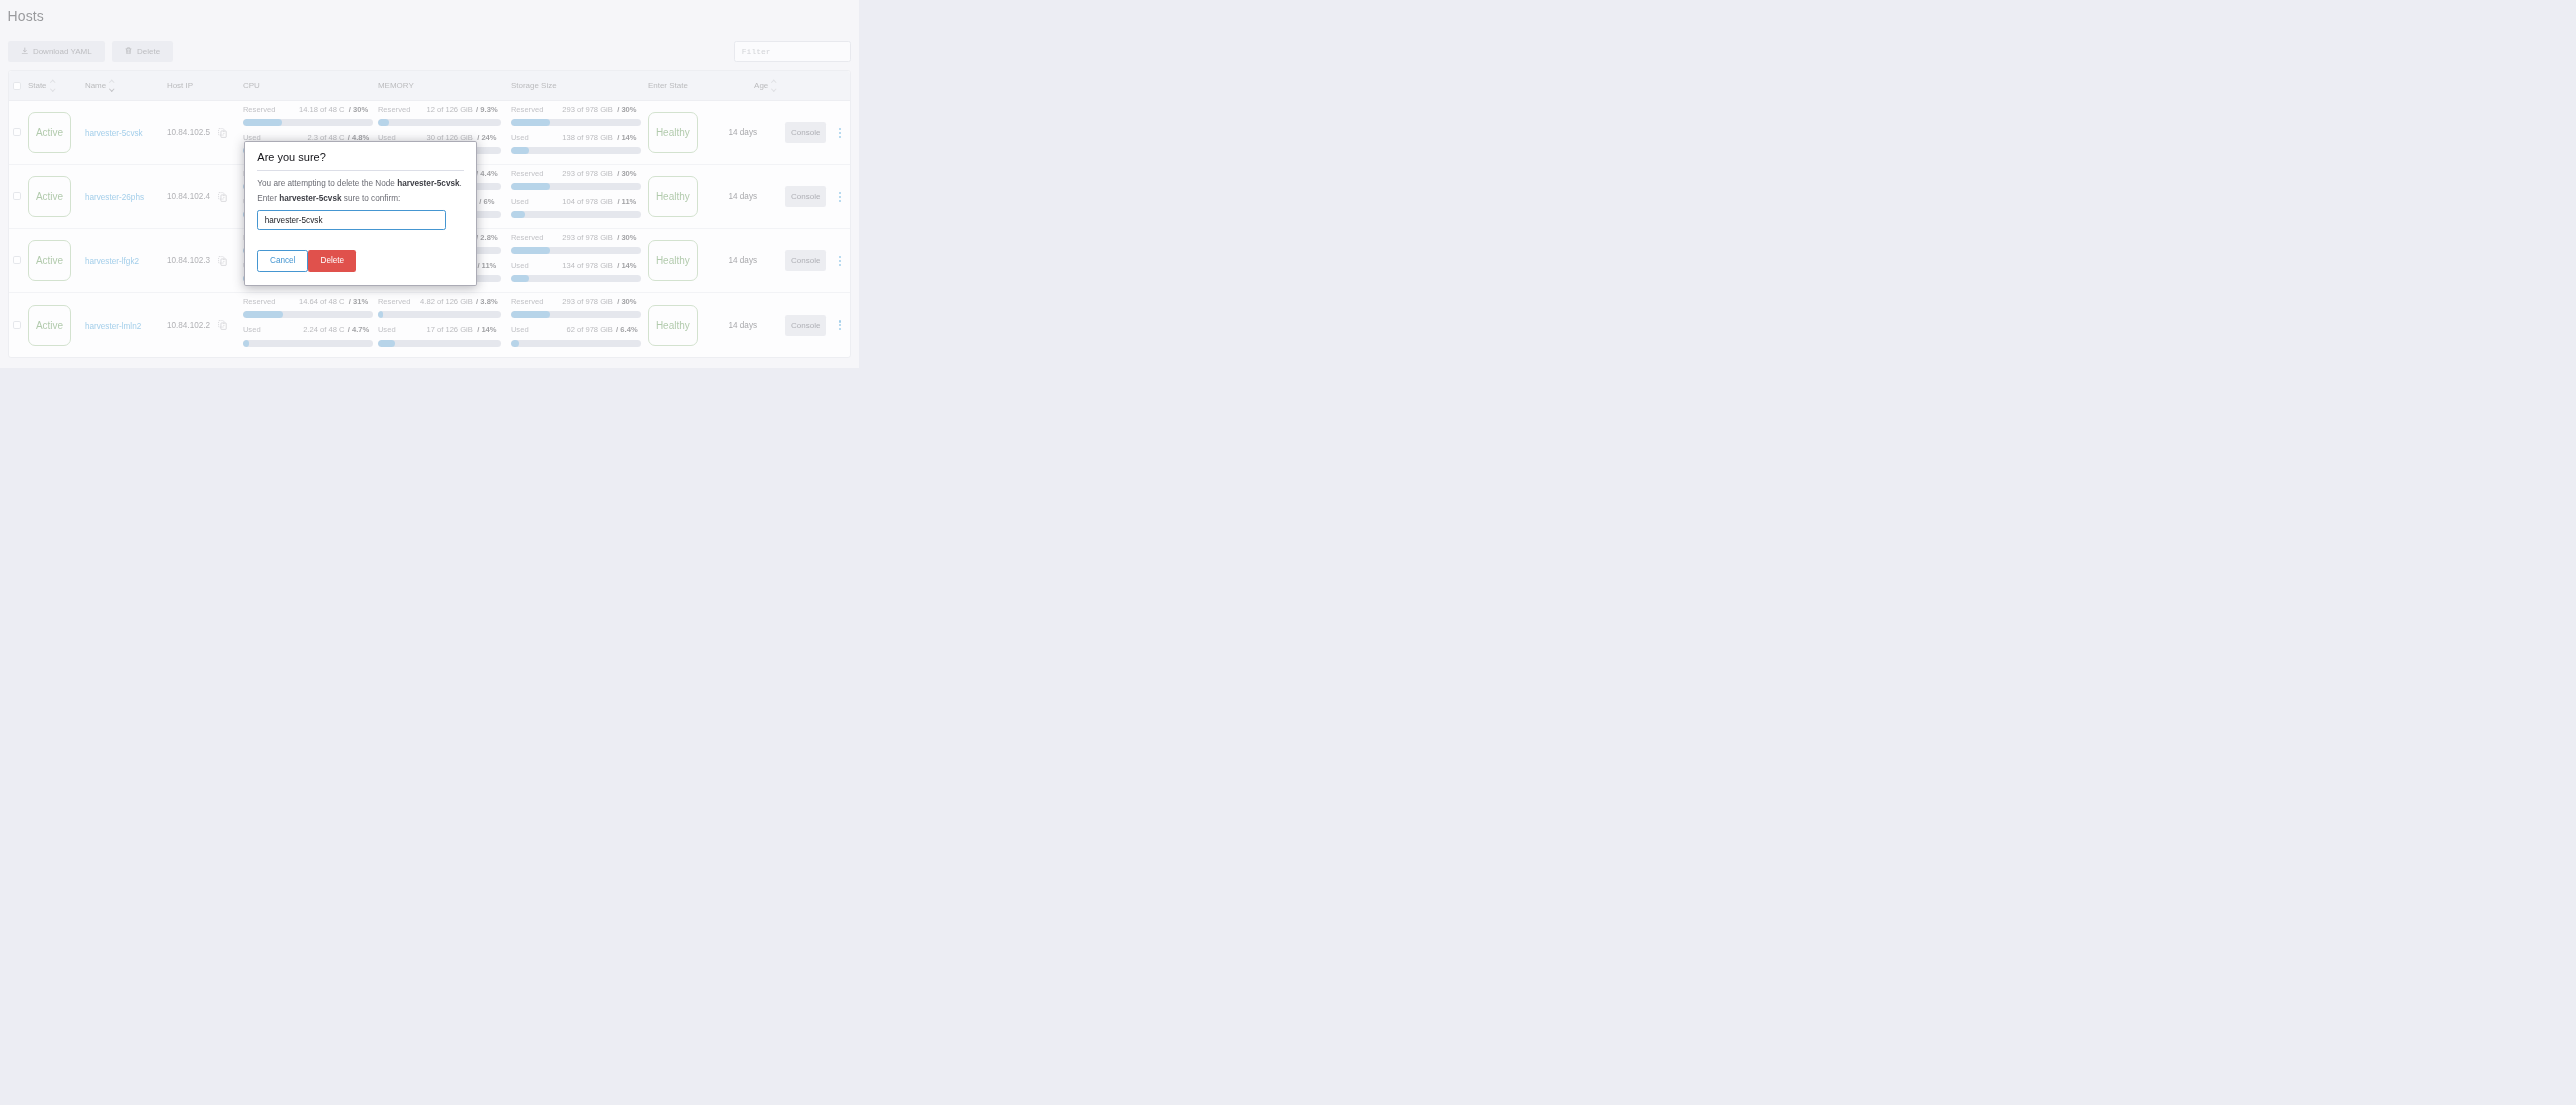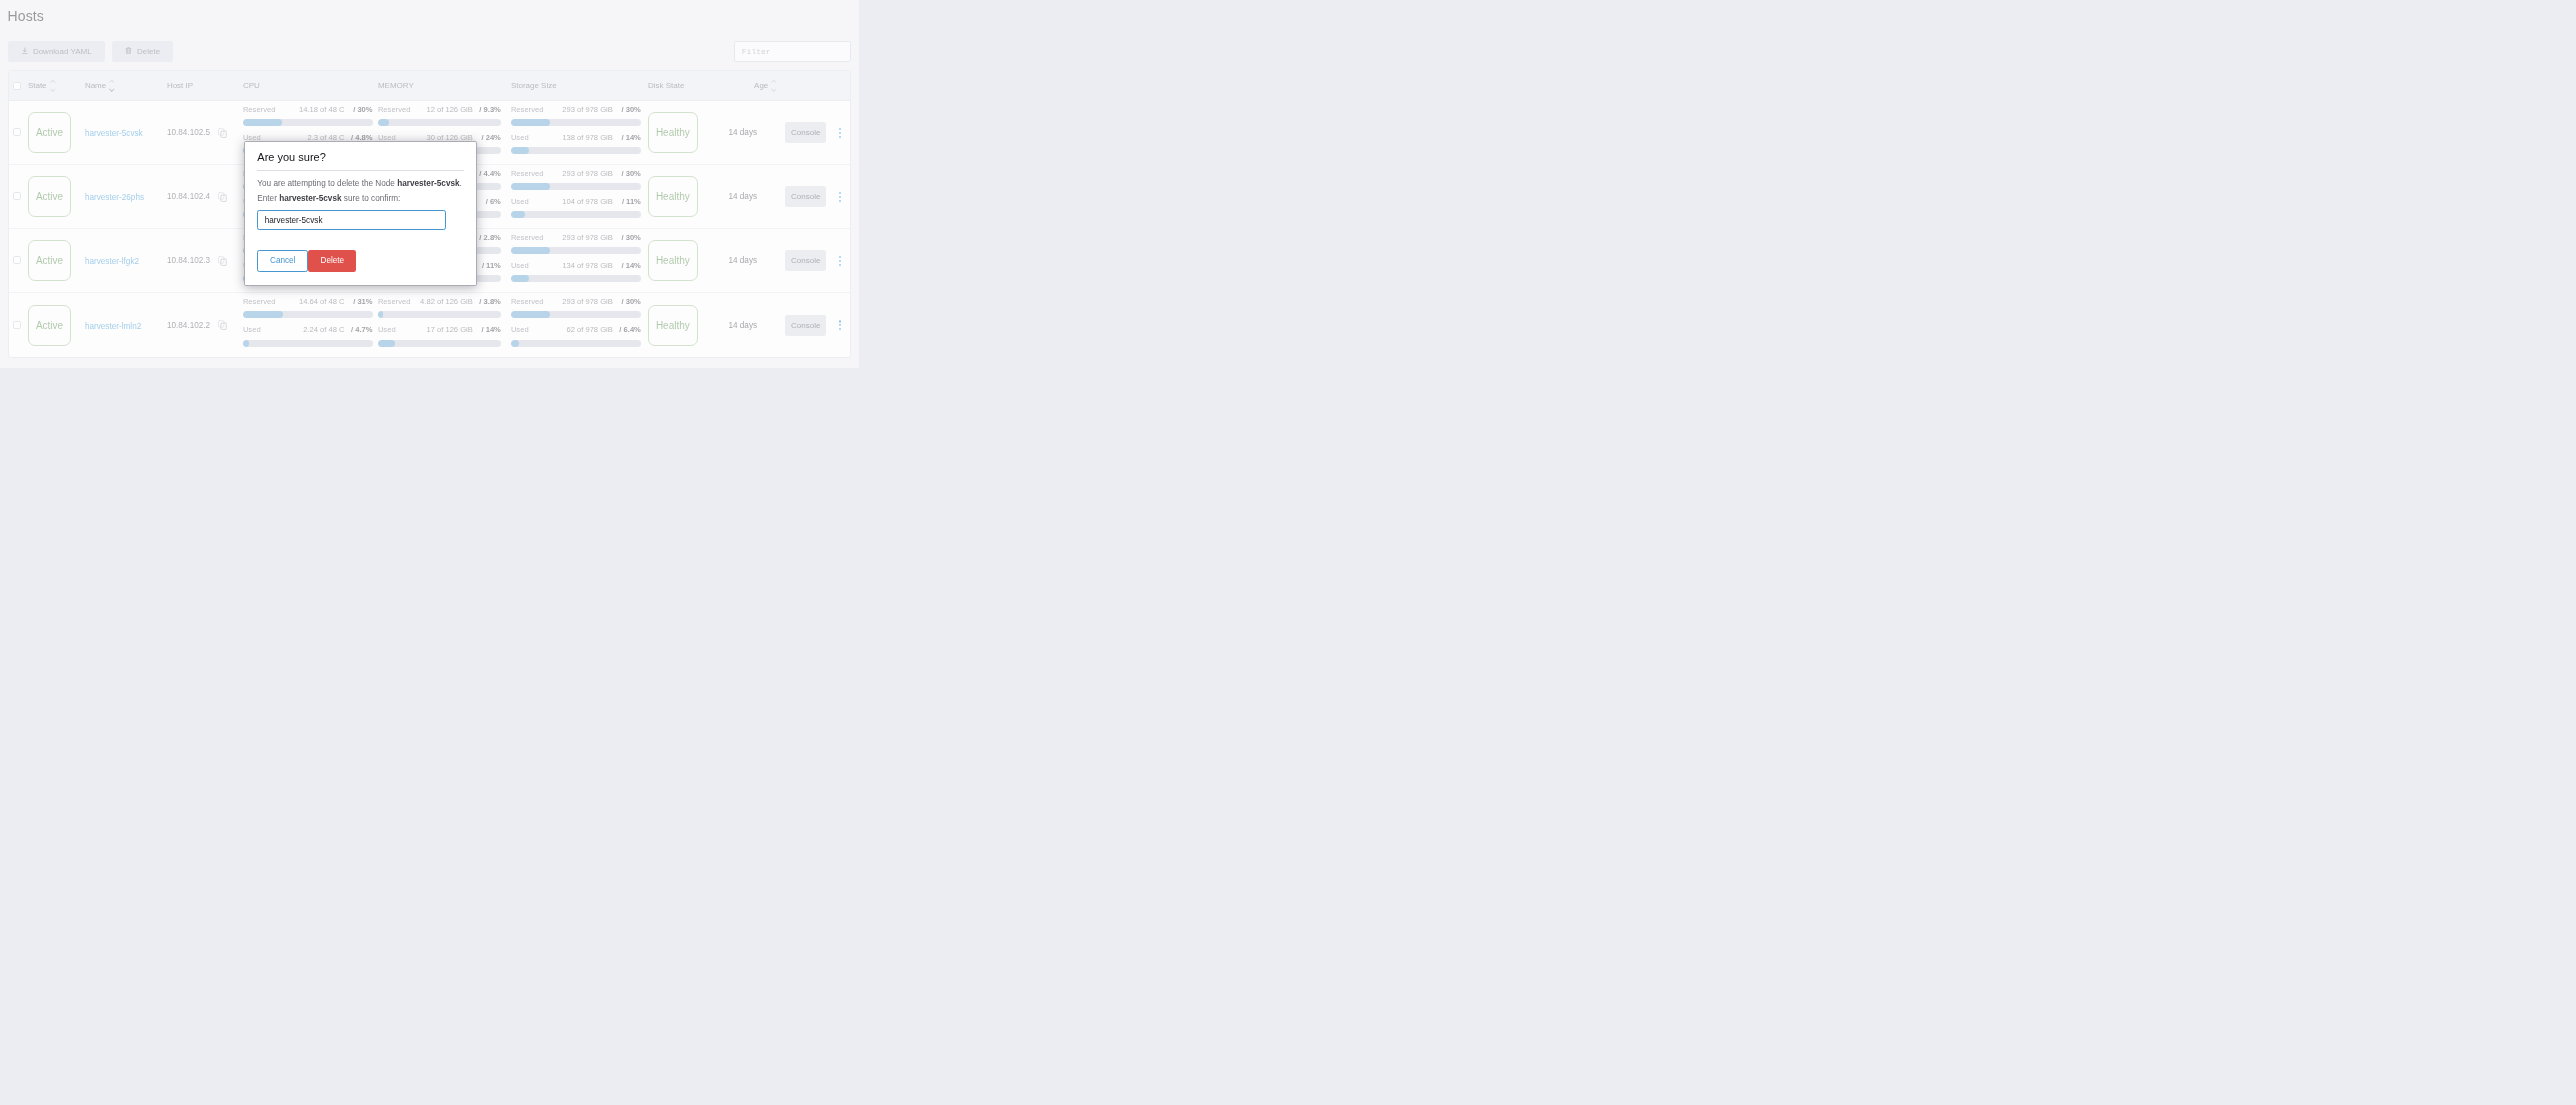--- a/index.html
+++ b/index.html
@@ -47,21 +47,21 @@
   .col-disk{padding-left:7px}
   .link{color:var(--link);font-size:8.2px;text-decoration:none;cursor:pointer}
   .ip-cell{display:flex;align-items:center;gap:8px;font-size:8.2px;color:#5a5b63}
   .copy-icon{cursor:pointer;display:inline-flex}
 
   .metric-cell{font-size:7.6px}
   .col-cpu{padding-right:5.3px}.col-mem{padding-right:10px}
   .mline{display:flex;align-items:baseline}
   .mlabel{color:var(--label)}
   .mvalue{margin-left:auto;color:var(--value)}
-  .mpct{width:28px;text-align:right;color:var(--pct);font-weight:700}
+  .mpct{width:28px;text-align:center;color:var(--pct);font-weight:700}
   .bar{height:7px;margin:5.3px 0 7px;border-radius:3.5px;background:var(--track);overflow:hidden}
   .bar-fill{height:100%;border-radius:3.5px;background:var(--fill)}
 
   .col-age{text-align:center;padding-right:5.9px;font-size:8.2px;color:#46474e}
   .console-btn{width:41px;height:21px;margin-left:4.7px;border:none;border-radius:2.3px;
     background:#d7d9e2;color:#565863;font-size:8px;font-family:inherit;cursor:pointer}
   .kebab{display:flex;flex-direction:column;gap:1.8px;align-items:center;width:100%;cursor:pointer;background:none;border:none}
   .kebab i{width:2.1px;height:2.1px;border-radius:50%;background:var(--link)}
 
   .overlay{position:absolute;inset:0;background:rgba(255,255,255,.52);z-index:10}
@@ -128,21 +128,21 @@
       <div class="th">
           <span>CPU</span>
         </div>
       <div class="th">
           <span>MEMORY</span>
         </div>
       <div class="th">
           <span>Storage Size</span>
         </div>
       <div class="th col-disk">
-          <span>Disk State</span>
+          <span>Enter State</span>
         </div>
       <div class="th" style="justify-content:flex-end;padding-right:4.7px">
         <span>Age</span>
         <span class="sort">
             <i class="chev up"></i>
             <i class="chev down"></i>
           </span>
       </div>
       <div class="th"></div>
       <div class="th"></div>

